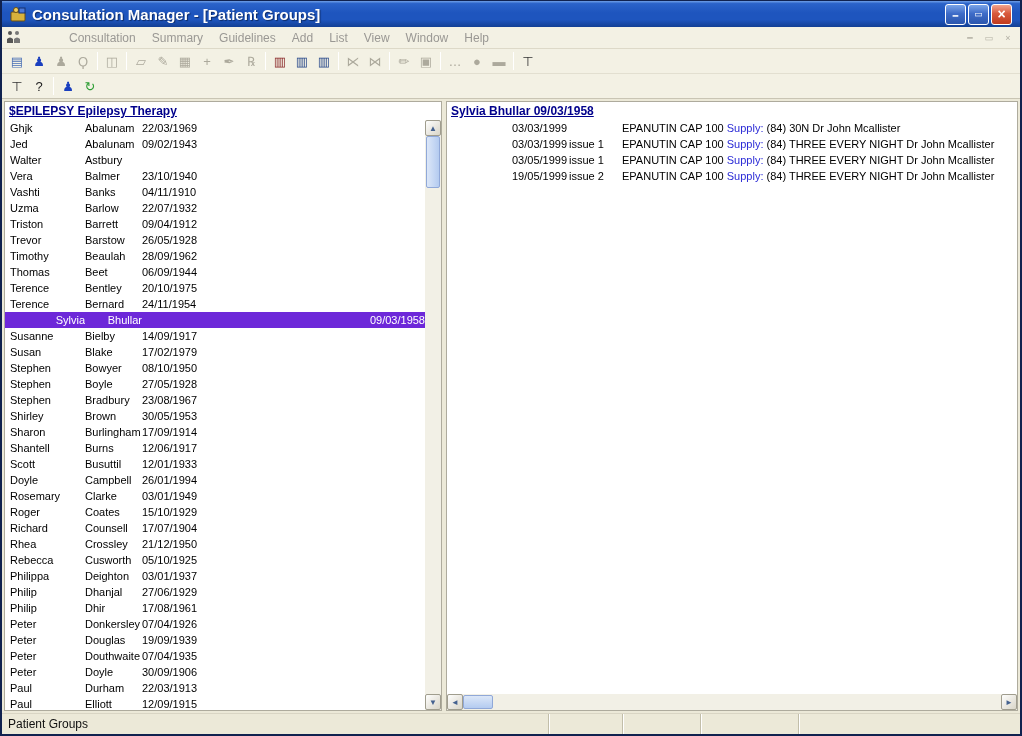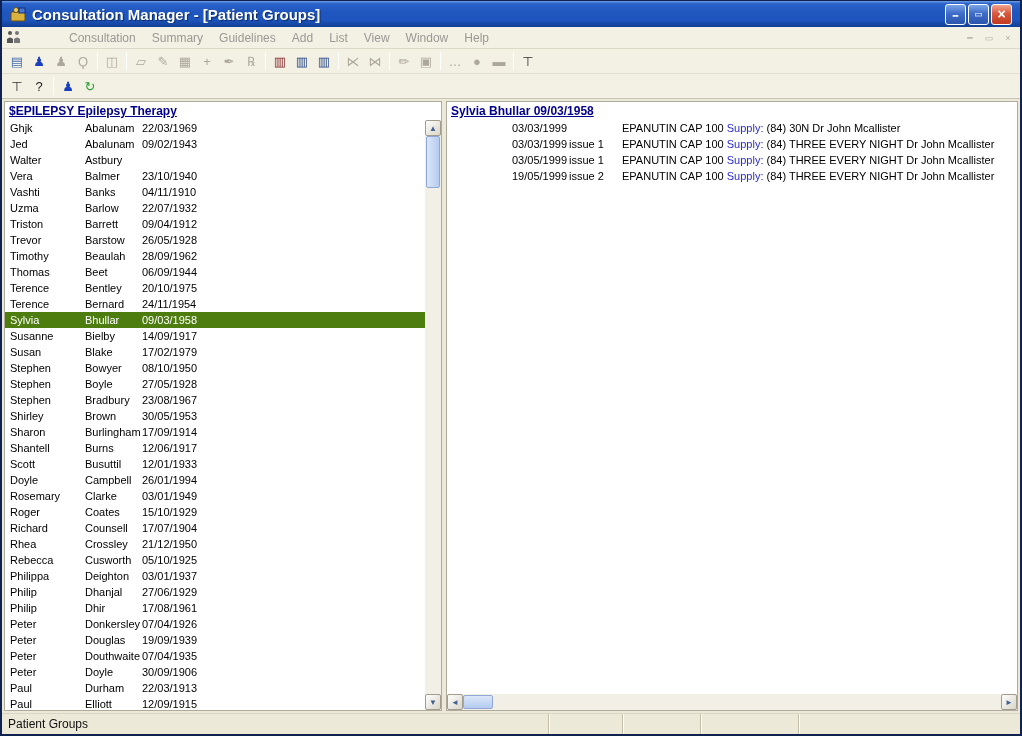--- a/index.html
+++ b/index.html
@@ -49,21 +49,21 @@
   .left-pane { flex:0 0 438px; }
   .right-pane { flex:1; }
   .pane-header { flex:0 0 18px; padding:2px 4px 0; font-size:12px; font-weight:bold;
     color:#00008B; text-decoration:underline; white-space:nowrap; overflow:hidden; }
   .list-wrap { flex:1; display:flex; min-height:0; }
   .patient-list { flex:1; overflow:hidden; }
   .prow { height:16px; display:flex; align-items:center; font-size:11px; white-space:nowrap; }
   .prow .pc1 { width:80px; padding-left:5px; overflow:hidden; }
   .prow .pc2 { width:57px; overflow:hidden; }
   .prow .pc3 { flex:1; overflow:hidden; }
-  .prow.selected { background:#4d7c0f; color:#fff; }
+  .prow.selected { background:#6d28d9; color:#fff;text-align:right; }
 
   .record-list { flex:1; min-height:0; overflow:hidden; }
   .rrow { height:16px; display:flex; align-items:center; font-size:11px; white-space:nowrap; }
   .rrow .rc-date { width:75px; padding-left:18px; overflow:hidden;margin-left:47px; }
   .rrow .rc-issue { width:53px; overflow:hidden; }
   .rrow .rc-desc { flex:1; overflow:hidden; }
   .supply { color:#2B2BD6; }
 
   
   .sbtn { flex:0 0 16px; width:16px; height:16px; display:grid; place-items:center;

